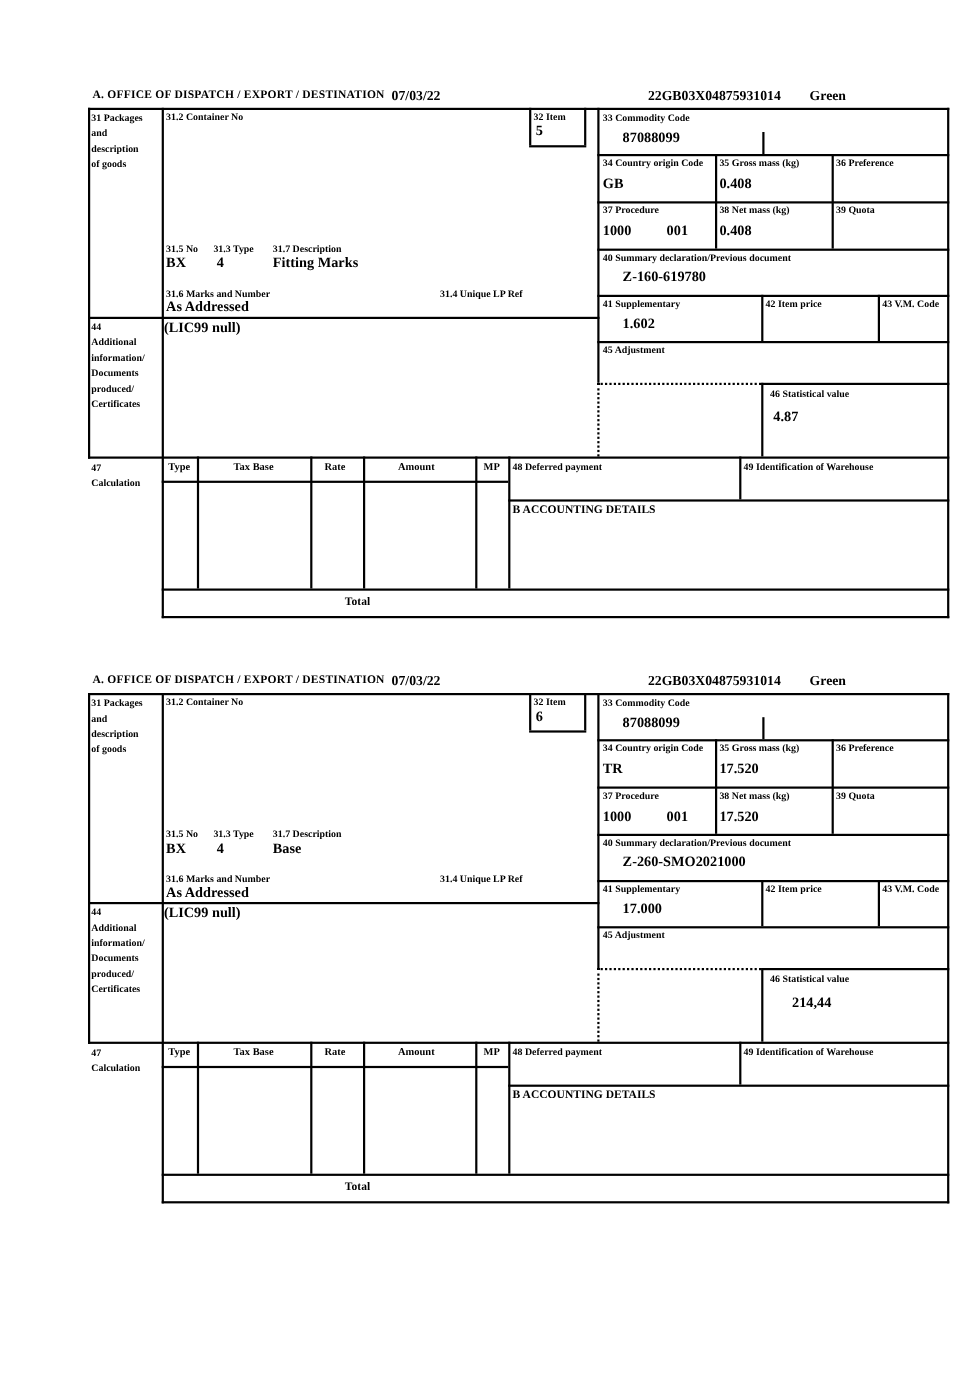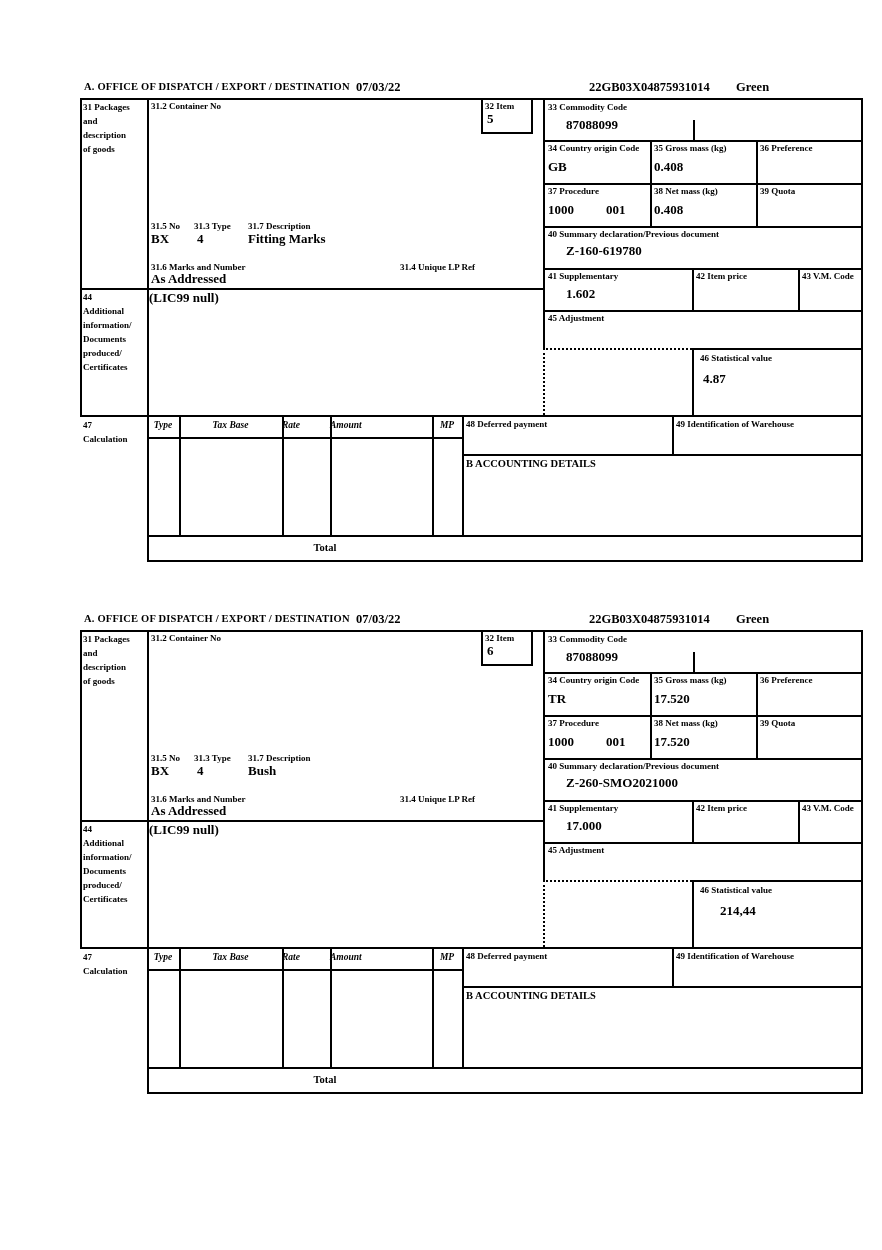--- a/index.html
+++ b/index.html
@@ -10,24 +10,24 @@
   .hl{height:2px;}
   .vl{width:2px;}
   .dh{position:absolute;height:0;border-top:2px dotted #000;}
   .dv{position:absolute;width:0;border-left:2px dotted #000;}
   .t{position:absolute;white-space:nowrap;font-weight:bold;line-height:1.15;}
   .office{font-size:10.5px;letter-spacing:.2px;}
   .hdr{font-size:12.5px;}
   .lbl{font-size:9px;}
   .val{font-size:13px;}
   .acct{font-size:10.5px;}
-  .thead{font-size:9.5px;font-style:italic;}
+  .thead{font-size:9.5px;}
   .total{font-size:10.5px;}
   .ctr{text-align:center;}
-  .rgt{text-align:left;}
+  .rgt{text-align:center;}
 </style>
 </head>
 <body>
 
 <div id="page">
   <div id="form-root">
   <div class="form-section" style="top: 80px;">
 
     <div class="t office" style="left:84px;top:1px;">A. OFFICE OF DISPATCH / EXPORT / DESTINATION</div>
     <div class="t hdr" style="left:356px;top:0;">07/03/22</div>
@@ -194,21 +194,21 @@
 
     <div class="t lbl" style="left:151px;top:21px;">31.2 Container No</div>
     <div class="t lbl" style="left:485px;top:21px;">32 Item</div>
     <div class="t val" style="left:487px;top:32px;">6</div>
 
     <div class="t lbl" style="left:151px;top:141px;">31.5 No</div>
     <div class="t lbl" style="left:194px;top:141px;">31.3 Type</div>
     <div class="t lbl" style="left:248px;top:141px;">31.7 Description</div>
     <div class="t val" style="left:151px;top:152px;">BX</div>
     <div class="t val" style="left:197px;top:152px;">4</div>
-    <div class="t val" style="left:248px;top:152px;">Bush</div>
+    <div class="t val" style="left:248px;top:152px;">Base</div>
 
     <div class="t lbl" style="left:151px;top:182px;">31.6 Marks and Number</div>
     <div class="t lbl" style="left:400px;top:182px;">31.4 Unique LP Ref</div>
     <div class="t val" style="left:151px;top:192px;">As Addressed</div>
 
     <div class="t lbl" style="left:83px;top:212px;">44</div>
     <div class="t lbl" style="left:83px;top:226px;">Additional</div>
     <div class="t lbl" style="left:83px;top:240px;">information/</div>
     <div class="t lbl" style="left:83px;top:254px;">Documents</div>
     <div class="t lbl" style="left:83px;top:268px;">produced/</div>

